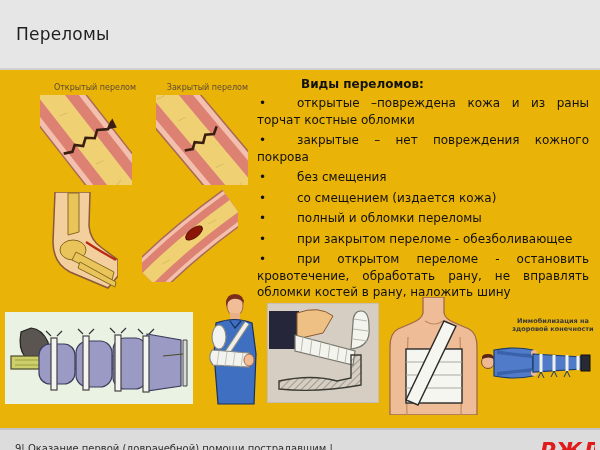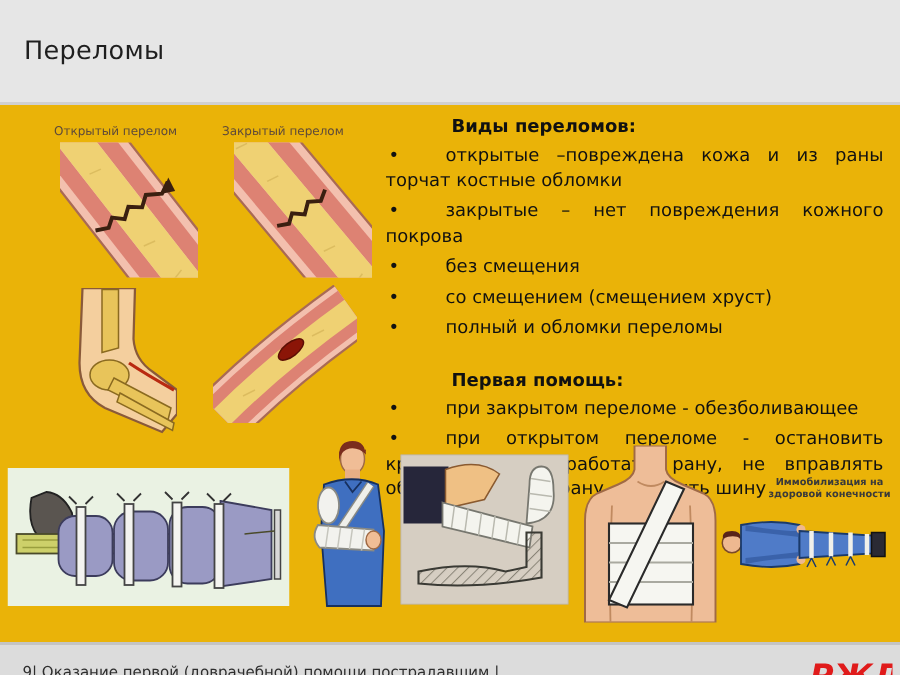--- a/index.html
+++ b/index.html
@@ -3,21 +3,21 @@
 <meta charset="utf-8">
 <style>
   html,body{margin:0;padding:0;background:#fff;}
   .slide{position:relative;width:600px;height:450px;background:#eab308;
          font-family:"DejaVu Sans","Liberation Sans",sans-serif;overflow:hidden;}
   
   .header{position:absolute;top:0;left:0;width:600px;height:70px;
           background:#e6e6e6;border-bottom:2px solid #d0d0d0;box-sizing:border-box;}
   .title{position:absolute;left:16px;top:24px;font-size:17px;color:#1f1f1f;letter-spacing:.2px;}
   
-  .cap{position:absolute;width:100px;font-size:8px;color:#5e4a3a;text-align:left;}
+  .cap{position:absolute;width:100px;font-size:8px;color:#5e4a3a;text-align:right;}
   .cap-open{left:36px;top:83px;}
   .cap-closed{left:148px;top:83px;}
   .ill{position:absolute;}
   
   .textcol{position:absolute;left:257px;top:74px;width:332px;color:#111;}
   .h-bold{font-weight:bold;font-size:12px;padding-left:44px;margin:3px 0 3px 0;}
   .h-aid{margin-top:19px;}
   .blist p{margin:4px 0 2px 0;font-size:12px;line-height:1.38;text-align:justify;}
   .blt{display:inline-block;width:38px;padding-left:2px;}
   
@@ -94,24 +94,23 @@
     </g>
     <ellipse cx="52" cy="43" rx="10" ry="4.5" transform="rotate(-38 52 43)" fill="#8b1507" stroke="#5c0d04" stroke-width="1"></ellipse>
   </svg>
 
   <div class="textcol">
     <div class="h-bold">Виды переломов:</div>
     <div class="blist">
       <p><span class="blt">•</span><span>открытые –повреждена кожа и из раны торчат костные обломки</span></p>
       <p><span class="blt">•</span><span>закрытые – нет повреждения кожного покрова</span></p>
       <p><span class="blt">•</span><span>без смещения</span></p>
-      <p><span class="blt">•</span><span>со смещением (смещением хруст)</span></p>
+      <p><span class="blt">•</span><span>со смещением (издается кожа)</span></p>
       <p><span class="blt">•</span><span>полный и обломки переломы</span></p>
     </div>
-    <div class="h-bold h-aid">Первая помощь:</div>
     <div class="blist">
       <p><span class="blt">•</span><span>при закрытом переломе - обезболивающее</span></p>
       <p><span class="blt">•</span><span>при открытом переломе - остановить кровотечение, обработать рану, не вправлять обломки костей в рану, наложить шину</span></p>
     </div>
   </div>
 
   <svg class="ill" style="left:5px;top:312px;" width="188" height="92" viewBox="0 0 188 92">
     <rect x="0" y="0" width="188" height="92" fill="#eaf2e3"></rect>
     <path d="M16,20 Q13,36 20,45 L45,47 L43,30 Q37,17 26,16 Z" fill="#5a5550" stroke="#222" stroke-width="1.2"></path>
     <rect x="6" y="44" width="152" height="13" fill="#cdd06a" stroke="#4a4a2a" stroke-width="1.2"></rect>

